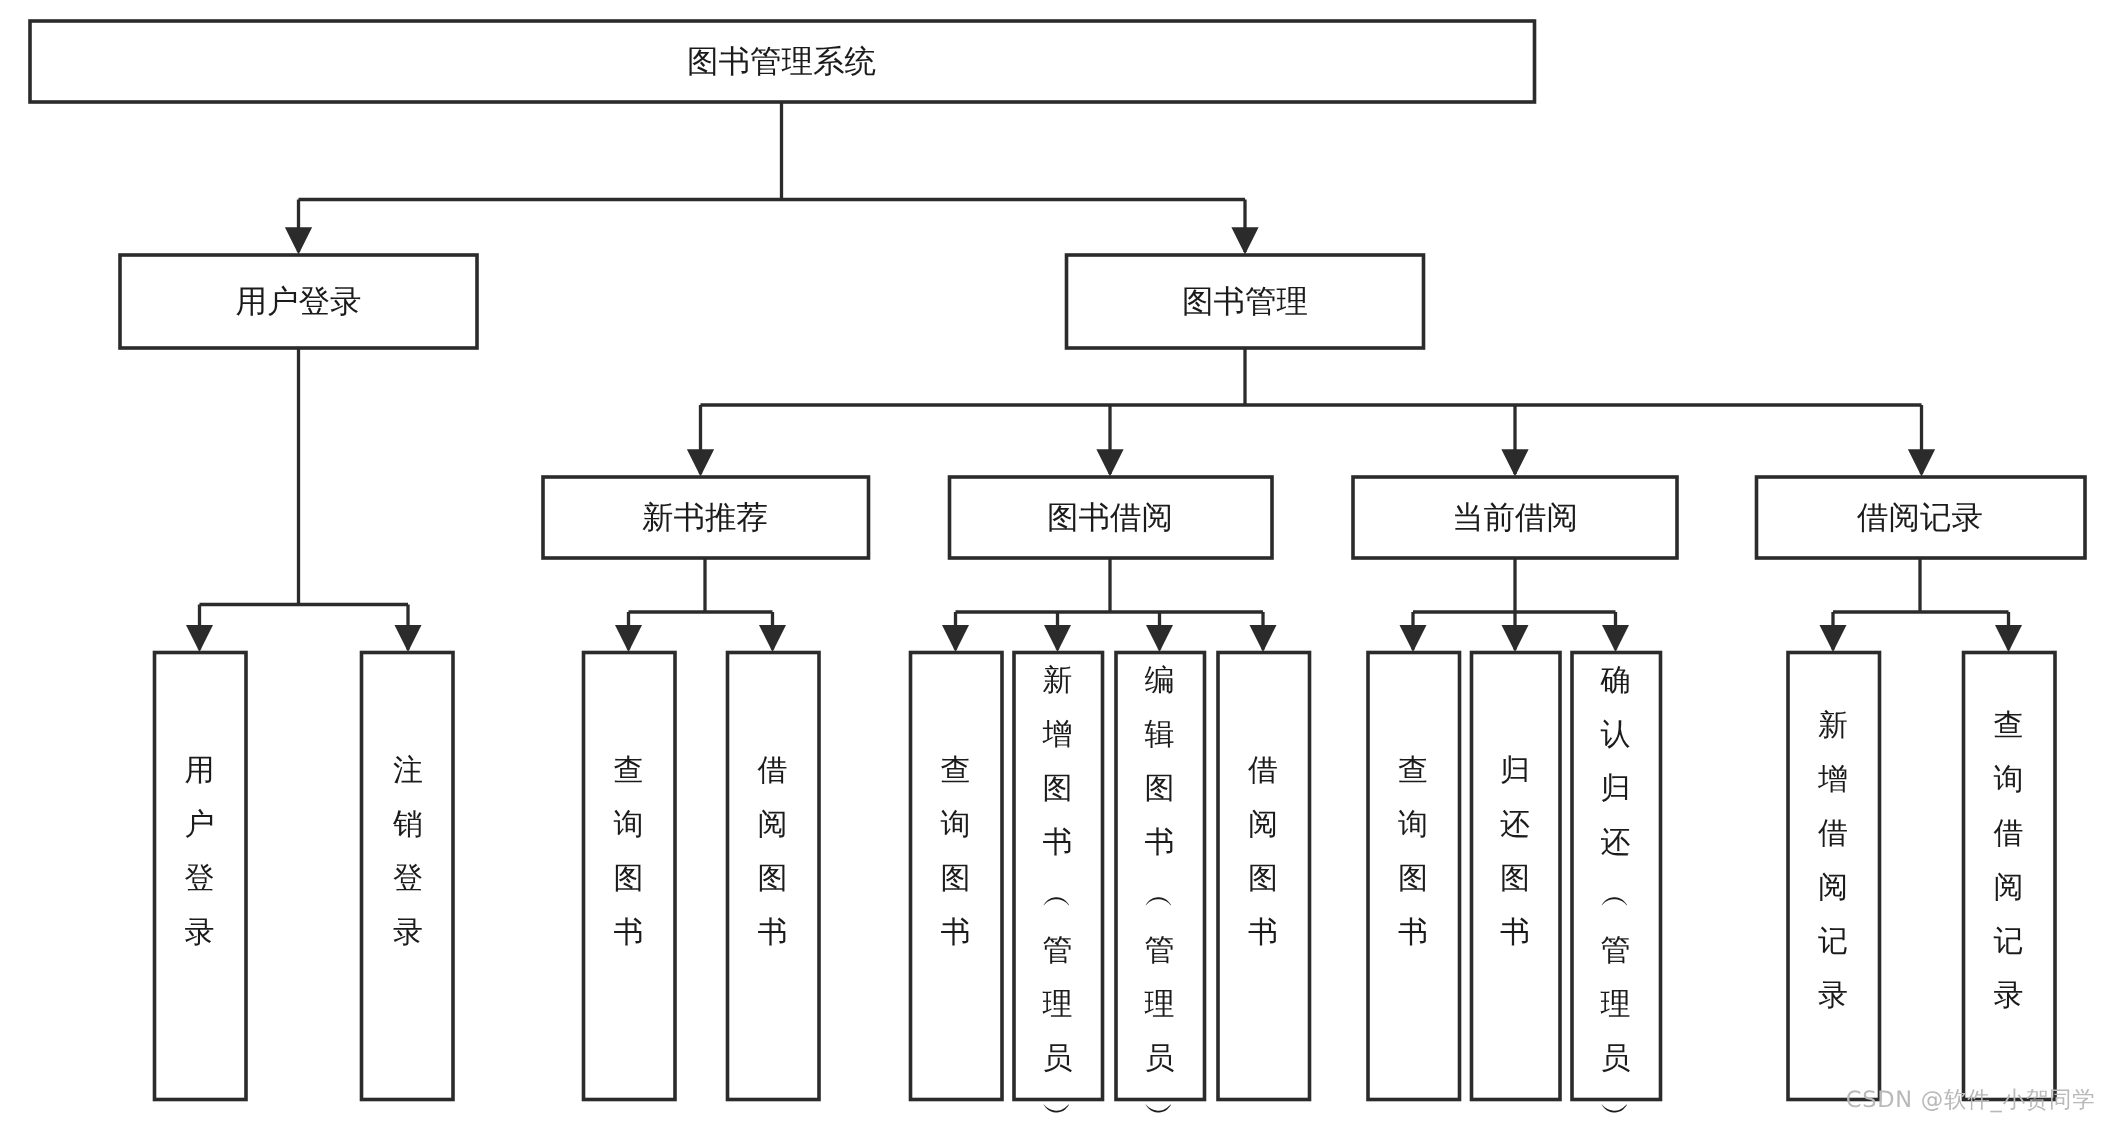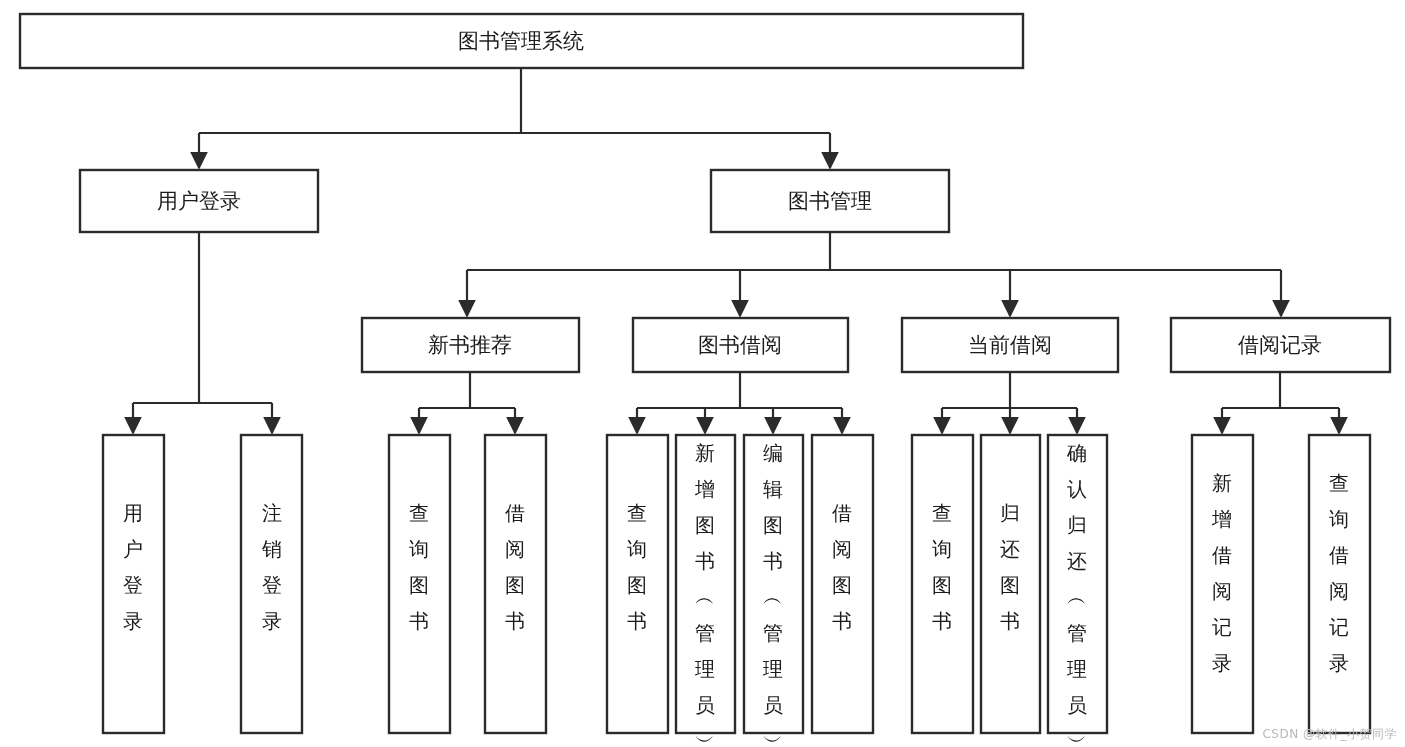--- a/index.html
+++ b/index.html
@@ -23,21 +23,21 @@
   }
   .leaf-label{
     fill:#1b1b1b;
     font-family:"DejaVu Sans","Liberation Sans",sans-serif;
     font-size:20px;
     text-anchor:middle;
   }
   .watermark{
     position:absolute;
     right:8px;bottom:4px;
-    font-size:12px;
+    font-size:15px;
     color:#b9b9b9;
     font-family:"DejaVu Sans","Liberation Sans",sans-serif;
     white-space:nowrap;
     letter-spacing:0.5px;
   }
 </style>
 </head>
 <body>
 
 <div id="stage">

